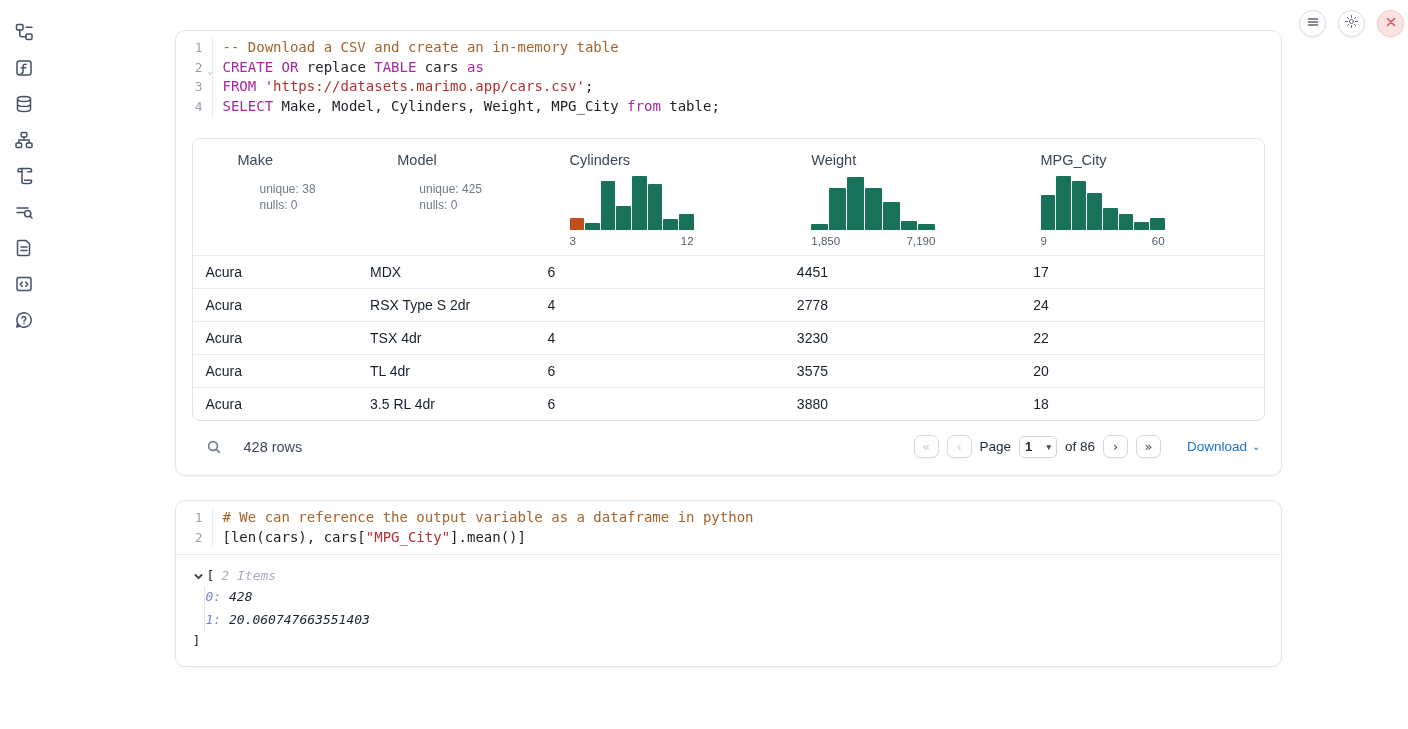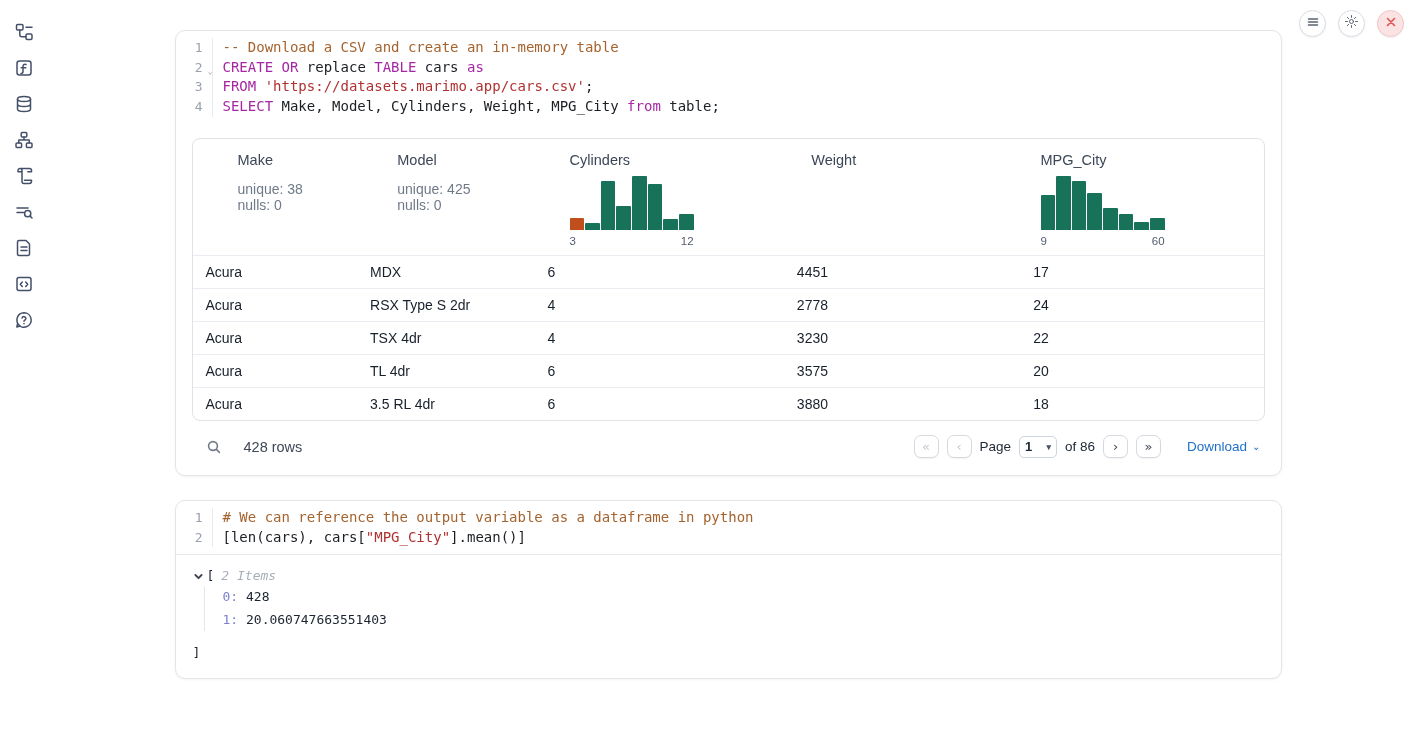--- a/index.html
+++ b/index.html
@@ -53,21 +53,21 @@
     border-radius:4px; font-size:12px; font-weight:bold; color:#0b6db0;
     padding:0 6px; font-family:"Liberation Sans",sans-serif; outline:none; }
   .lang-badge { margin-left:auto; font-size:12px; font-weight:bold; color:#0b6db0; cursor:pointer; }
 
   
   .output-area { padding:14px 16px 13px 16px; }
   .table-box { border:1px solid #dfe3e8; border-radius:8px; overflow:hidden; }
   .thead { display:flex;padding-left:32px; }
   .th { padding:13px 6px 8px 13px; }
   .th-name { font-size:14.5px; color:#3b4657; }
-  .th-stats { margin-top:13px; font-size:14px; color:#6f7a87; line-height:16.5px; }
+  .th-stats { margin-top:13px; font-size:12px; color:#6f7a87; line-height:16.5px;margin-left:22px; }
   .hist { margin-top:6px; width:124px; }
   .hist-bars { display:flex; align-items:flex-end; gap:1px; height:56px; }
   .hist-bar { flex:1; border-radius:1px 1px 0 0; }
   .hist-labels { display:flex; justify-content:space-between; font-size:11.5px;
     color:#515c6b; margin-top:5px; }
   .tr { display:flex; align-items:center; height:33px; border-top:1px solid #e9ecf0; }
   .td { padding-left:13px; font-size:14px; color:#18202b; overflow:hidden;
     white-space:nowrap; }
 
   
@@ -95,22 +95,22 @@
   
   .divider { border-top:1px solid #e6e8ec; }
   .tree-area { padding:13px 16px 18px 17px;
     font-family:"DejaVu Sans Mono","Liberation Mono",monospace; font-size:13px;
     color:#1c2430; }
   .tree-head { display:flex; align-items:center; }
   .tree-chevron { width:11px; height:11px; margin-right:3px; cursor:pointer; }
   .tree-chevron svg { width:11px; height:11px; stroke:#3c4450; fill:none; stroke-width:1.8;
     stroke-linecap:round; stroke-linejoin:round; }
   .items-label { font-style:italic; color:#a8aeb9; margin-left:7px; }
-  .tree-body { margin-left:11px; border-left:1px solid #e3e6ea; padding-left:18px;
-    margin-top:3px; margin-bottom:14px; }
+  .tree-body { margin-left:11px; border-left:1px solid #e3e6ea; padding-left:1px;
+    margin-top:3px; margin-bottom:2px;font-style:italic; }
   .tree-entry { line-height:22.5px; }
   .tree-key { color:#7b80d0; }
   .tree-val { color:#1c2430; }
   .bracket { color:#1c2430; }
 </style>
 </head>
 <body>
 
 <aside class="sidebar">
   <span class="side-icon">
@@ -245,20 +245,35 @@
                     <div class="hist-bar" style="height: 16px; background: rgb(23, 114, 89);"></div>
                   </div>
                   <div class="hist-labels">
                     <span>3</span>
                     <span>12</span>
                   </div>
                 </div>
               </div>
               <div class="th" style="width: 237px;">
                 <div class="th-name">Weight</div>
+                <div class="hist">
+                  <div class="hist-bars">
+                    <div class="hist-bar" style="height: 6px; background: rgb(23, 114, 89);"></div>
+                    <div class="hist-bar" style="height: 42px; background: rgb(23, 114, 89);"></div>
+                    <div class="hist-bar" style="height: 53px; background: rgb(23, 114, 89);"></div>
+                    <div class="hist-bar" style="height: 42px; background: rgb(23, 114, 89);"></div>
+                    <div class="hist-bar" style="height: 28px; background: rgb(23, 114, 89);"></div>
+                    <div class="hist-bar" style="height: 9px; background: rgb(23, 114, 89);"></div>
+                    <div class="hist-bar" style="height: 6px; background: rgb(23, 114, 89);"></div>
+                  </div>
+                  <div class="hist-labels">
+                    <span>1,850</span>
+                    <span>7,190</span>
+                  </div>
+                </div>
               </div>
               <div class="th" style="width: 244px;">
                 <div class="th-name">MPG_City</div>
                 <div class="hist">
                   <div class="hist-bars">
                     <div class="hist-bar" style="height: 35px; background: rgb(23, 114, 89);"></div>
                     <div class="hist-bar" style="height: 54px; background: rgb(23, 114, 89);"></div>
                     <div class="hist-bar" style="height: 49px; background: rgb(23, 114, 89);"></div>
                     <div class="hist-bar" style="height: 37px; background: rgb(23, 114, 89);"></div>
                     <div class="hist-bar" style="height: 22px; background: rgb(23, 114, 89);"></div>

